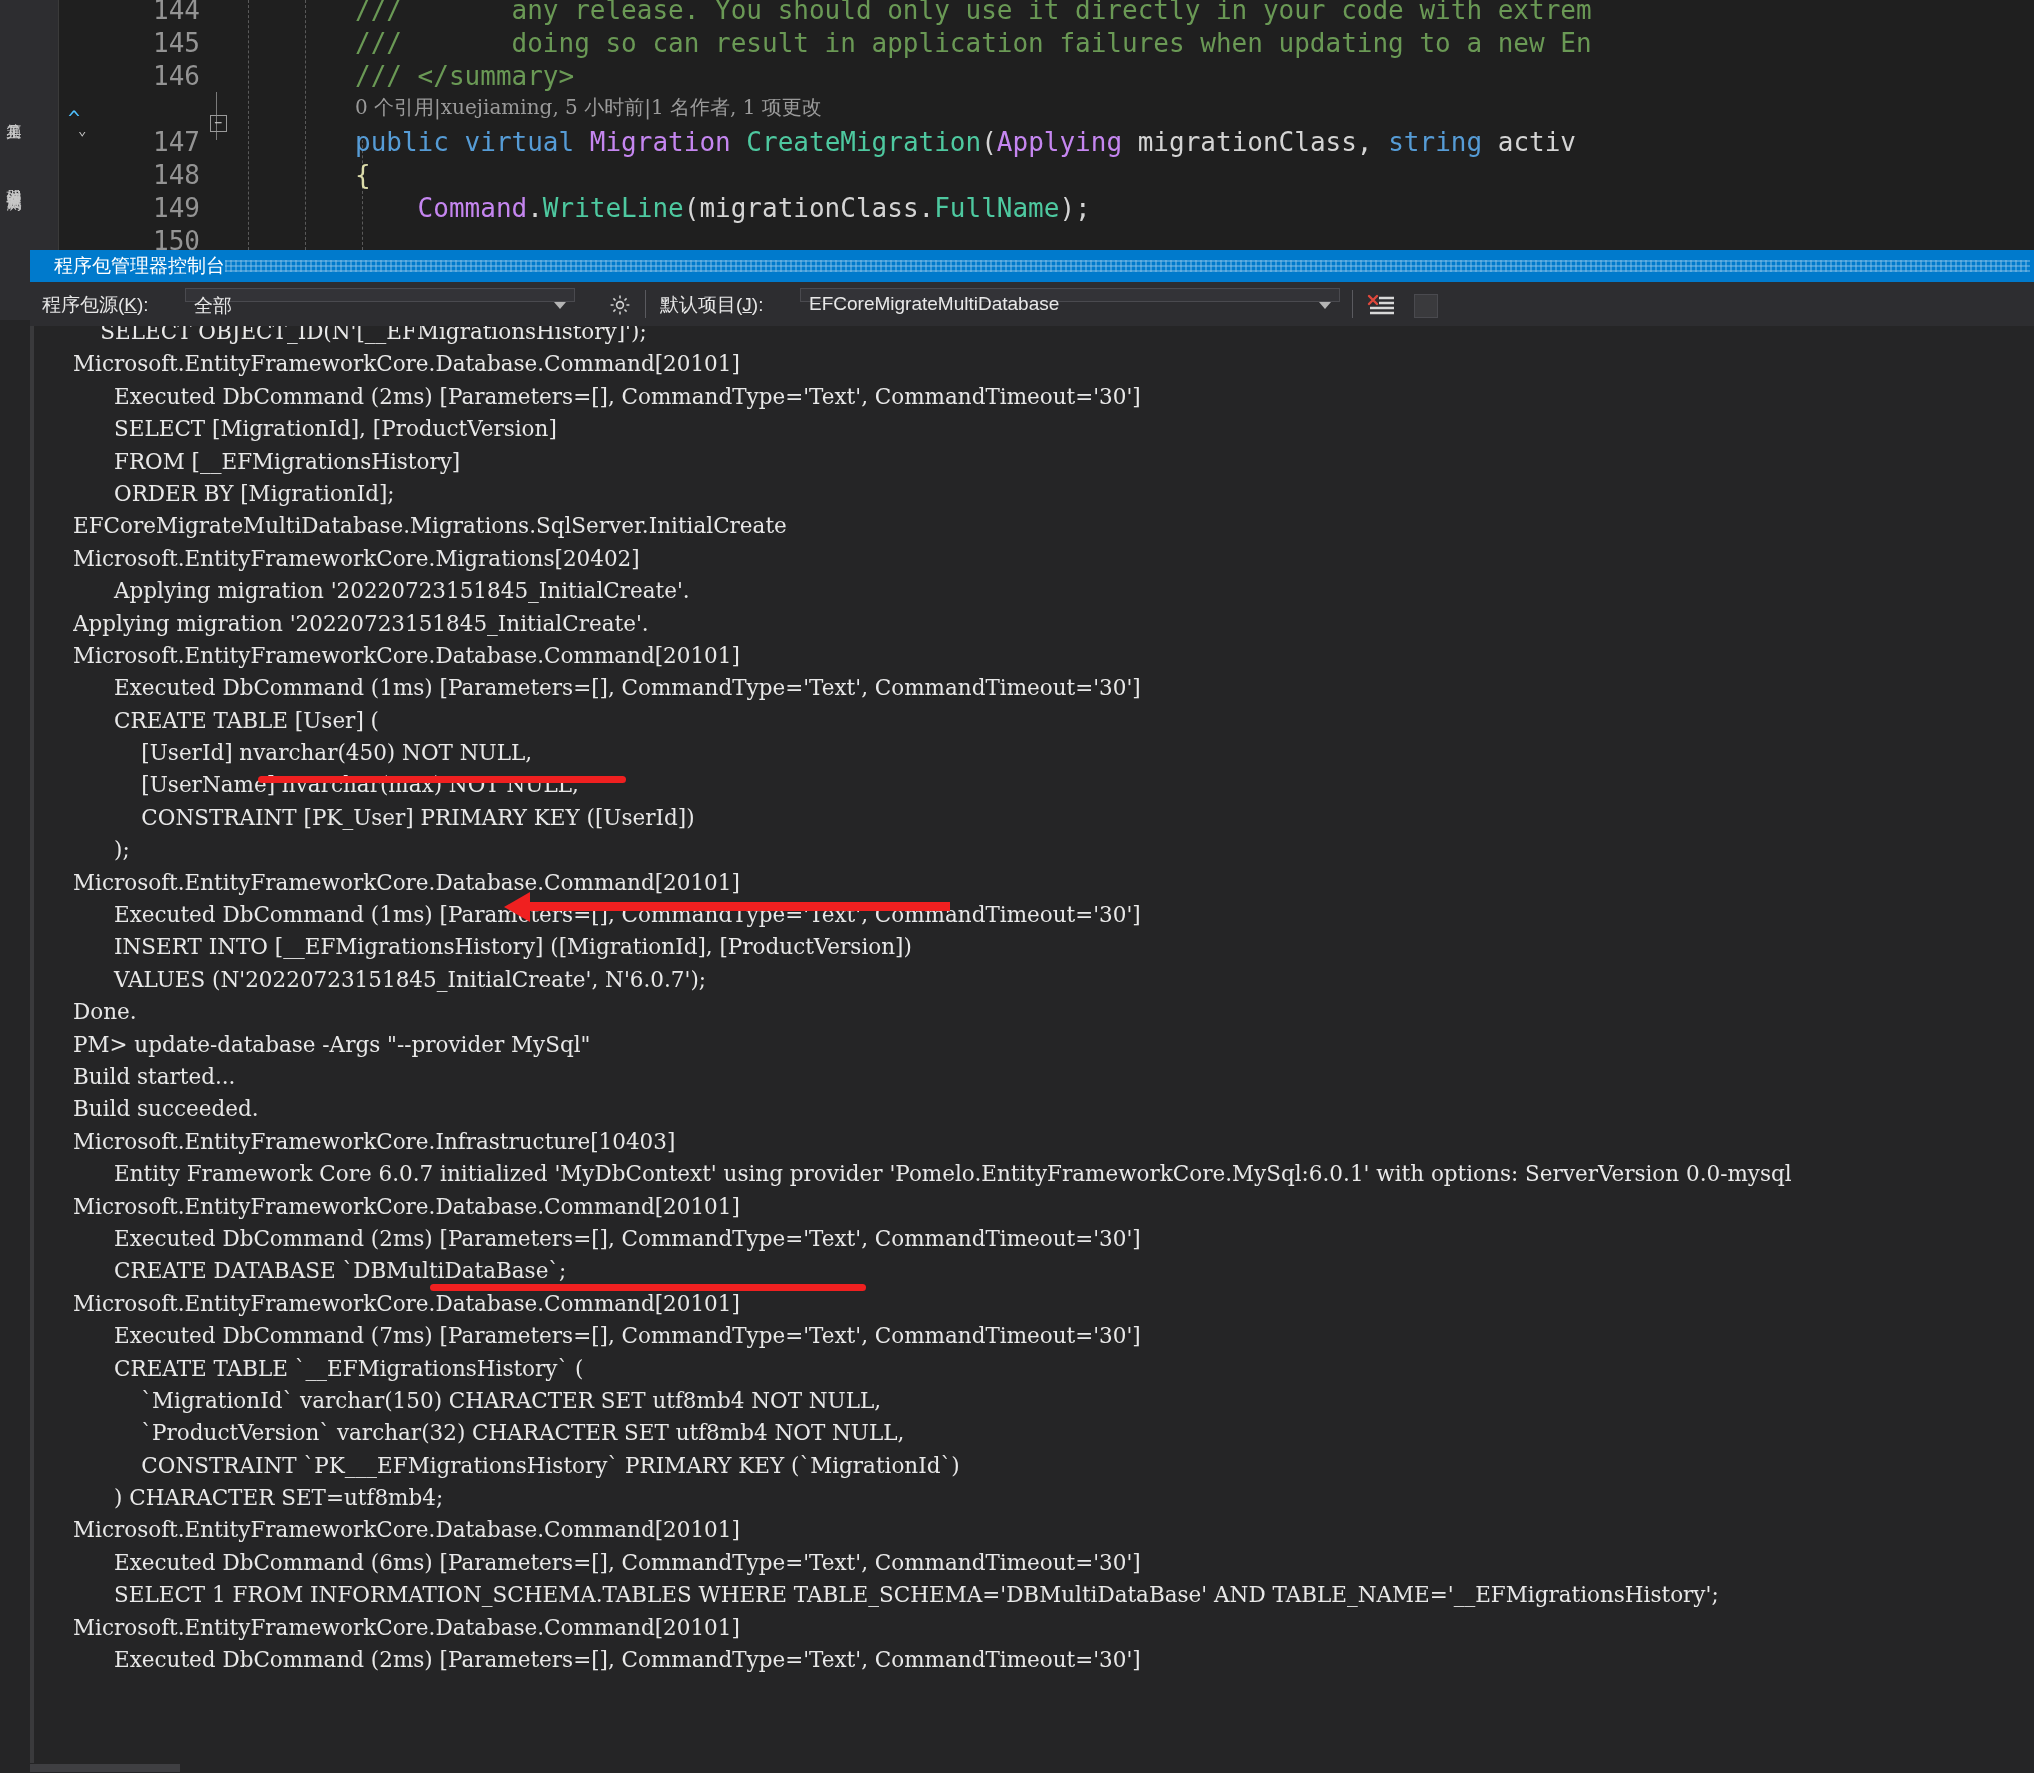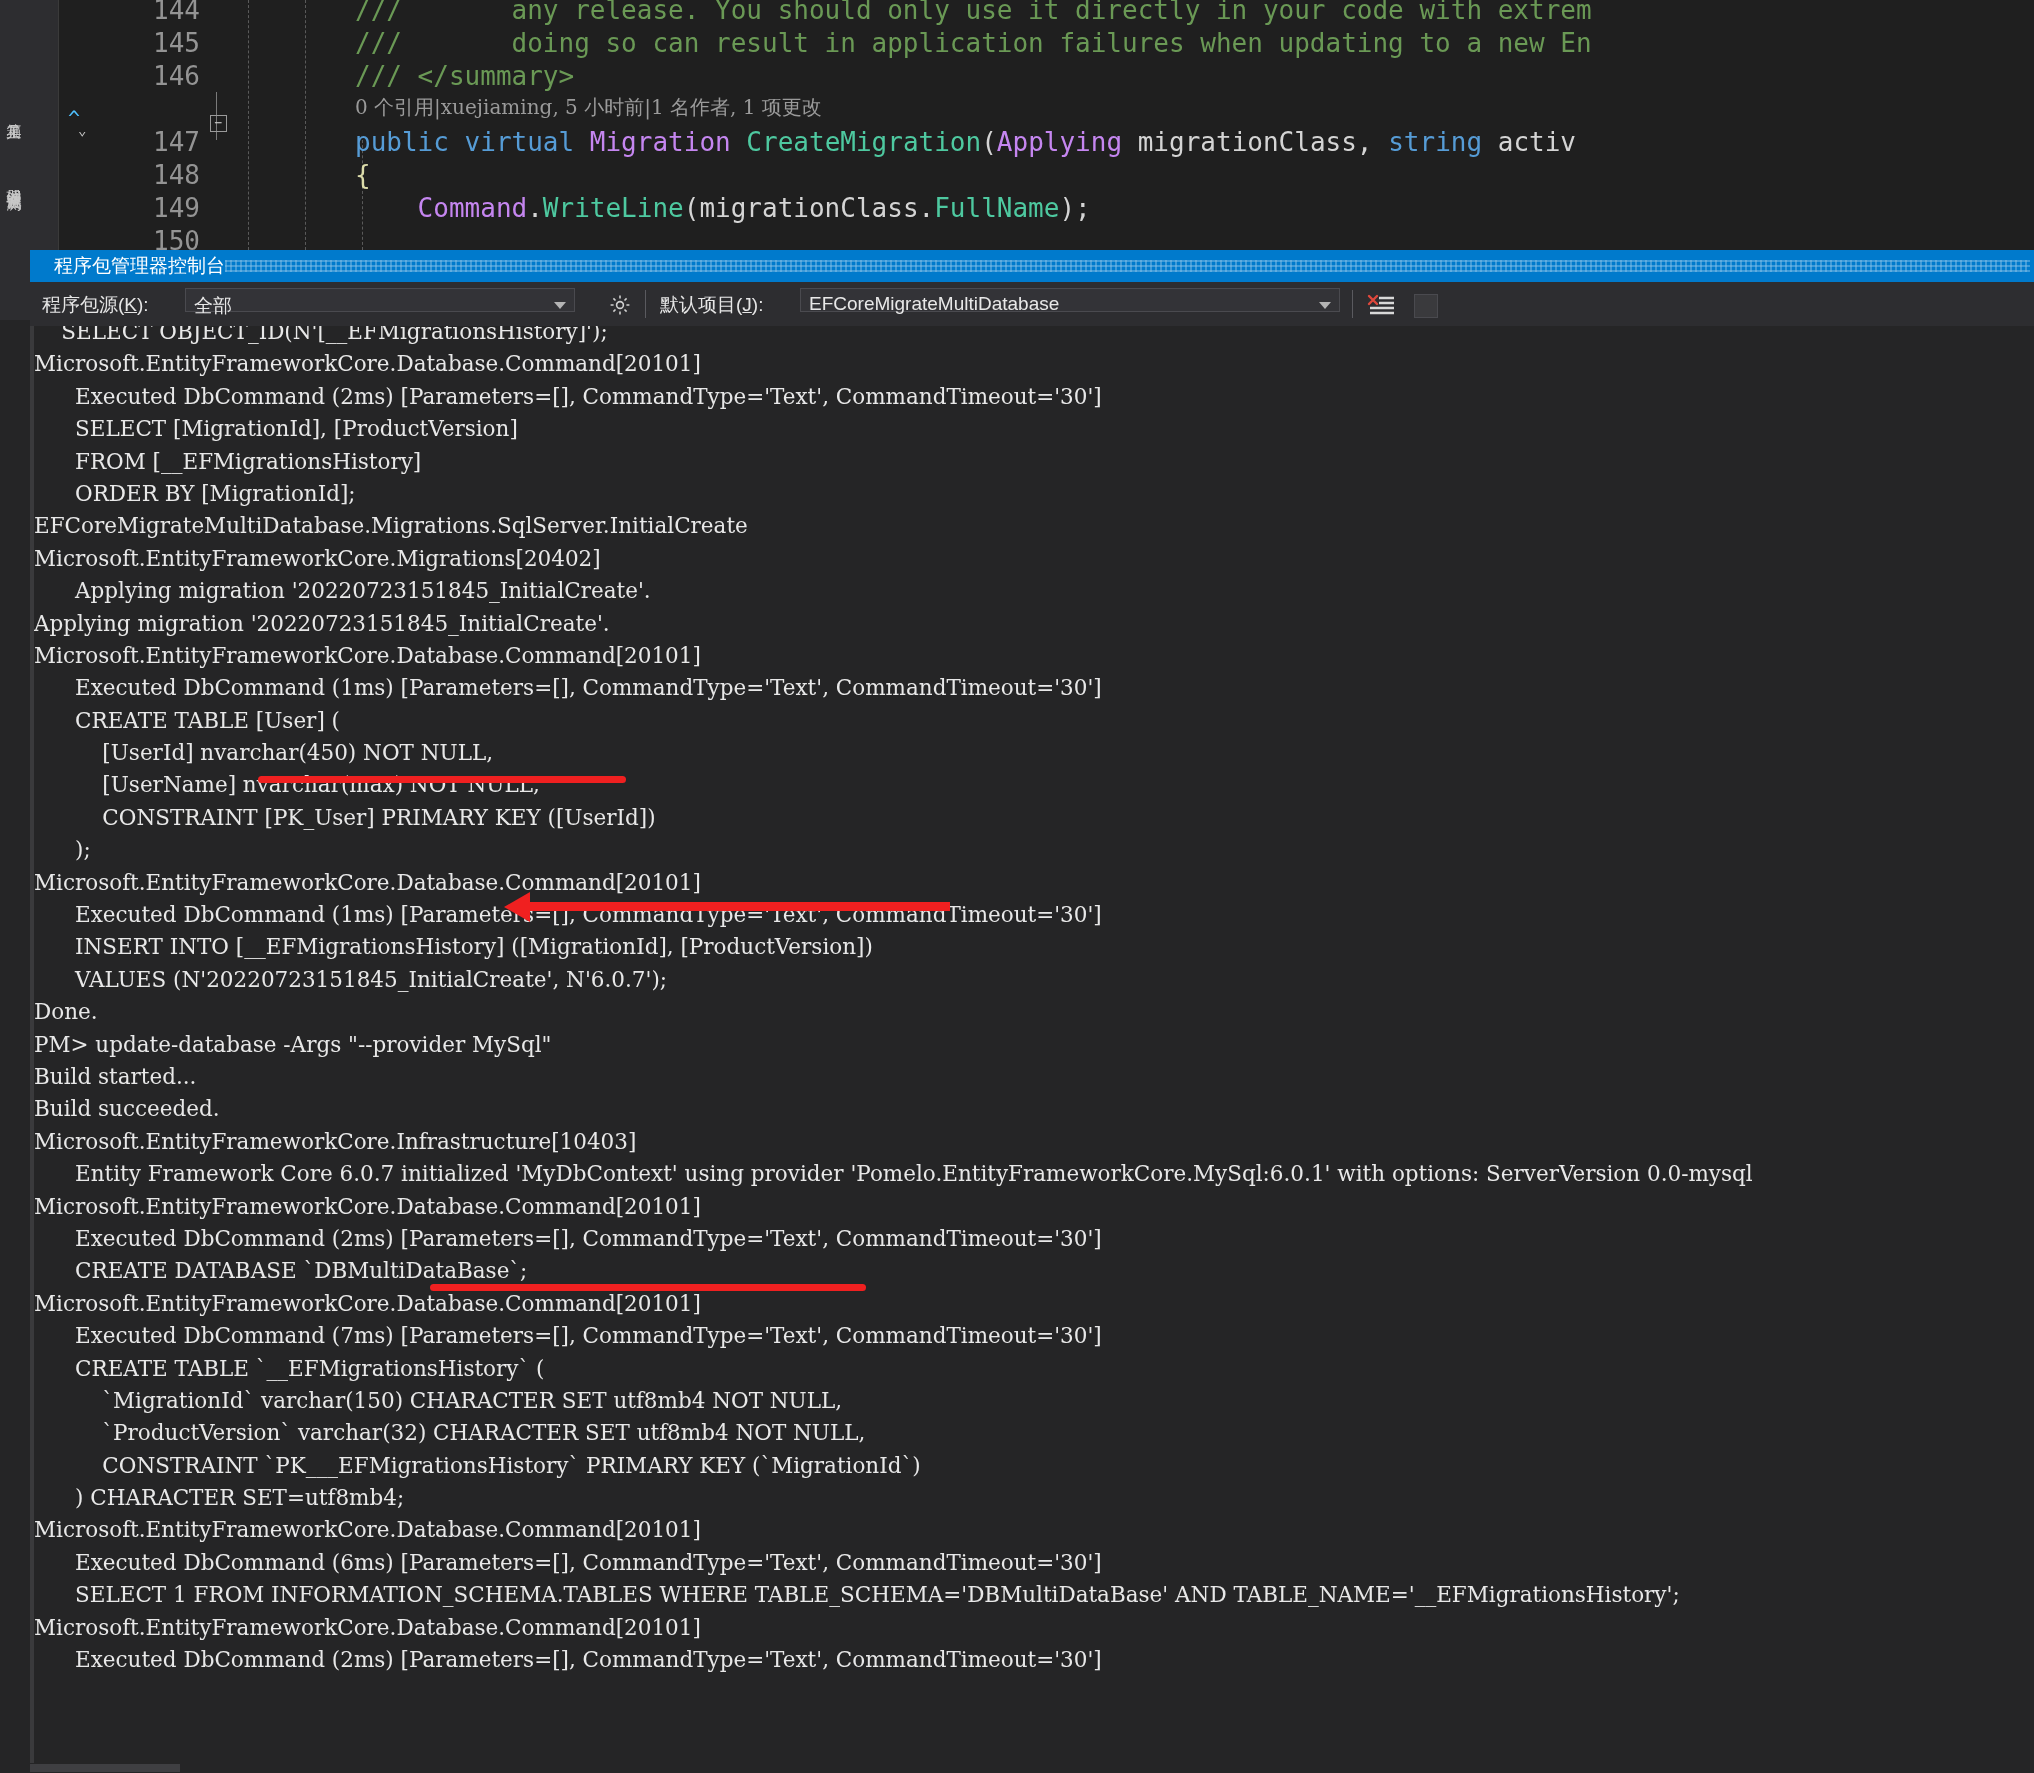--- a/index.html
+++ b/index.html
@@ -185,21 +185,21 @@
     color: #e6e6e6;
     font-size: 19px;
     top: 10px;
     white-space: nowrap;
     font-family: "Liberation Sans", sans-serif;
   }
   .tb-label .mn { text-decoration: underline; }
   .tb-combo {
     position: absolute;
     top: 6px;
-    height: 24px;
+    height: 14px;
     background: #333337;
     border: 1px solid #4a4a4f;
     box-sizing: border-box;
     text-align: right;
   }
   .tb-combo .val {
     position: absolute;
     left: 8px;
     top: 4px;
     color: #e8e8e8;
@@ -261,20 +261,21 @@
     position: absolute;
     left: 4px;
     top: -10px;
     right: 0;
     bottom: 0;
     font-family: "DejaVu Serif", serif;
     font-size: 21.5px;
     line-height: 32.4px;
     color: #e8e8e8;
     white-space: pre;
+    padding-left: 39px;
   }
   .con-lines div {
     height: 32.4px;
     white-space: pre;
     overflow: hidden;
   }
   
   .ann { position: absolute; pointer-events: none; }
   .ann-underline {
     height: 7px;

